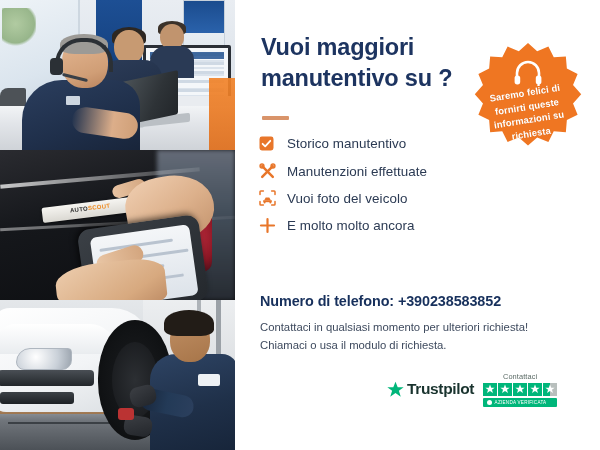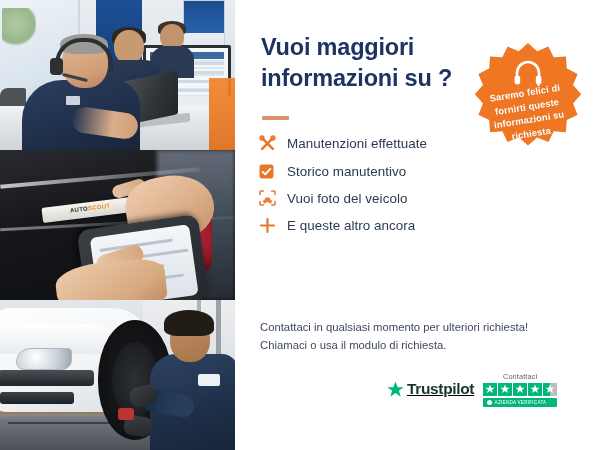--- a/index.html
+++ b/index.html
@@ -479,21 +479,21 @@
 
   
   .tp{
     position:absolute;
     left: 152px;   
     top: 372px;
     display:flex;
     align-items:flex-start;
   }
   .tp-logo{
-    display:flex; align-items:center; gap:3px; margin-top:8px;text-decoration:underline;
+    display:flex; align-items:center; gap:3px; margin-top:8px;
   }
   .tp-logo .tp-star{ width:17px; height:17px; display:block; }
   .tp-logo .tp-word{
     font-size:15.5px; font-weight:bold; color:#19332e; letter-spacing:-.35px;
   }
   .tp-right{ margin-left:9px; }
   .tp-excellent{
     font-size:7.4px; color:#5b6b66; text-align:center; margin-bottom:1.5px;
     letter-spacing:.1px;
   }
@@ -613,61 +613,61 @@
         <div class="tool"></div>
       </div>
     </div>
 
   </div>
 
   <div class="content">
 
     <div class="heading">
       <div>Vuoi maggiori</div>
-      <div>informazioni su ?</div>
+      <div>manutentivo su ?</div>
     </div>
     <div class="hr-accent"></div>
 
     <div class="badge">
       <div class="star"></div>
       <div class="headset-icon">
         <svg viewBox="0 0 32 26" fill="none" xmlns="http://www.w3.org/2000/svg">
           <path d="M5 17 V13 a11 11 0 0 1 22 0 v4" stroke="#ffffff" stroke-width="2.6" stroke-linecap="round"></path>
           <rect x="2.6" y="15.4" width="5.6" height="9" rx="2.6" fill="#ffffff"></rect>
           <rect x="23.8" y="15.4" width="5.6" height="9" rx="2.6" fill="#ffffff"></rect>
           <path d="M26.6 24.4 v.6 a2.4 2.4 0 0 1 -2.4 2.4 h-4.6" stroke="#ffffff" stroke-width="2.2" stroke-linecap="round"></path>
         </svg>
       </div>
       <div class="btext">Saremo felici di fornirti queste informazioni su richiesta</div>
     </div>
 
     <div class="list">
+
+      <div class="list-item">
+        <span class="li-icon">
+          <svg width="15" height="15" viewBox="0 0 15 15" xmlns="http://www.w3.org/2000/svg">
+            <rect x="0.5" y="0.5" width="14" height="14" rx="2.4" fill="#e8762a"></rect>
+            <path d="M3.6 7.8 L6.2 10.3 L11.3 4.8" stroke="#ffffff" stroke-width="1.8" fill="none" stroke-linecap="round" stroke-linejoin="round"></path>
+          </svg>
+        </span>
+        <span class="li-label">Storico manutentivo</span>
+      </div>
 
       <div class="list-item">
         <span class="li-icon">
           <svg width="17" height="17" viewBox="0 0 17 17" xmlns="http://www.w3.org/2000/svg">
             <g stroke="#e8762a" stroke-width="2.5" stroke-linecap="round">
               <path d="M3.2 3.2 L13.8 13.8"></path>
               <path d="M13.8 3.2 L3.2 13.8"></path>
             </g>
             <circle cx="3.0" cy="3.0" r="1.9" fill="none" stroke="#e8762a" stroke-width="1.5"></circle>
             <circle cx="14.0" cy="3.0" r="1.9" fill="none" stroke="#e8762a" stroke-width="1.5"></circle>
           </svg>
         </span>
         <span class="li-label">Manutenzioni effettuate</span>
-      </div>
-
-      <div class="list-item">
-        <span class="li-icon">
-          <svg width="15" height="15" viewBox="0 0 15 15" xmlns="http://www.w3.org/2000/svg">
-            <rect x="0.5" y="0.5" width="14" height="14" rx="2.4" fill="#e8762a"></rect>
-            <path d="M3.6 7.8 L6.2 10.3 L11.3 4.8" stroke="#ffffff" stroke-width="1.8" fill="none" stroke-linecap="round" stroke-linejoin="round"></path>
-          </svg>
-        </span>
-        <span class="li-label">Storico manutentivo</span>
       </div>
 
 
       <div class="list-item">
         <span class="li-icon">
           <svg width="17" height="16" viewBox="0 0 17 16" xmlns="http://www.w3.org/2000/svg">
             <g stroke="#e8762a" stroke-width="1.5" fill="none" stroke-linecap="round">
               <path d="M1 4.4 V1.8 a.8 .8 0 0 1 .8-.8 H4.4"></path>
               <path d="M12.6 1 H15.2 a.8 .8 0 0 1 .8 .8 V4.4"></path>
               <path d="M16 11.6 V14.2 a.8 .8 0 0 1 -.8 .8 H12.6"></path>
@@ -684,25 +684,26 @@
 
       <div class="list-item">
         <span class="li-icon">
           <svg width="17" height="17" viewBox="0 0 17 17" xmlns="http://www.w3.org/2000/svg">
             <g stroke="#e8762a" stroke-width="2.2" stroke-linecap="round">
               <path d="M8.5 2 V15"></path>
               <path d="M2 8.5 H15"></path>
             </g>
           </svg>
         </span>
-        <span class="li-label">E queste altro ancora</span>
+        <span class="li-label">E molto molto ancora</span>
       </div>
 
     </div>
 
+    <div class="phone-title">Numero di telefono: +390238583852</div>
     <div class="phone-sub">
       <div>Contattaci in qualsiasi momento per ulteriori richiesta!</div>
       <div>Chiamaci o usa il modulo di richiesta.</div>
     </div>
 
     <div class="tp">
       <div class="tp-logo">
         <span class="tp-star">
           <svg viewBox="0 0 20 20" xmlns="http://www.w3.org/2000/svg">
             <path d="M10 0.8 L12.6 7.4 L19.6 7.4 L14 11.6 L16.2 18.4 L10 14.2 L3.8 18.4 L6 11.6 L0.4 7.4 L7.4 7.4 Z" fill="#00b67a"></path>

